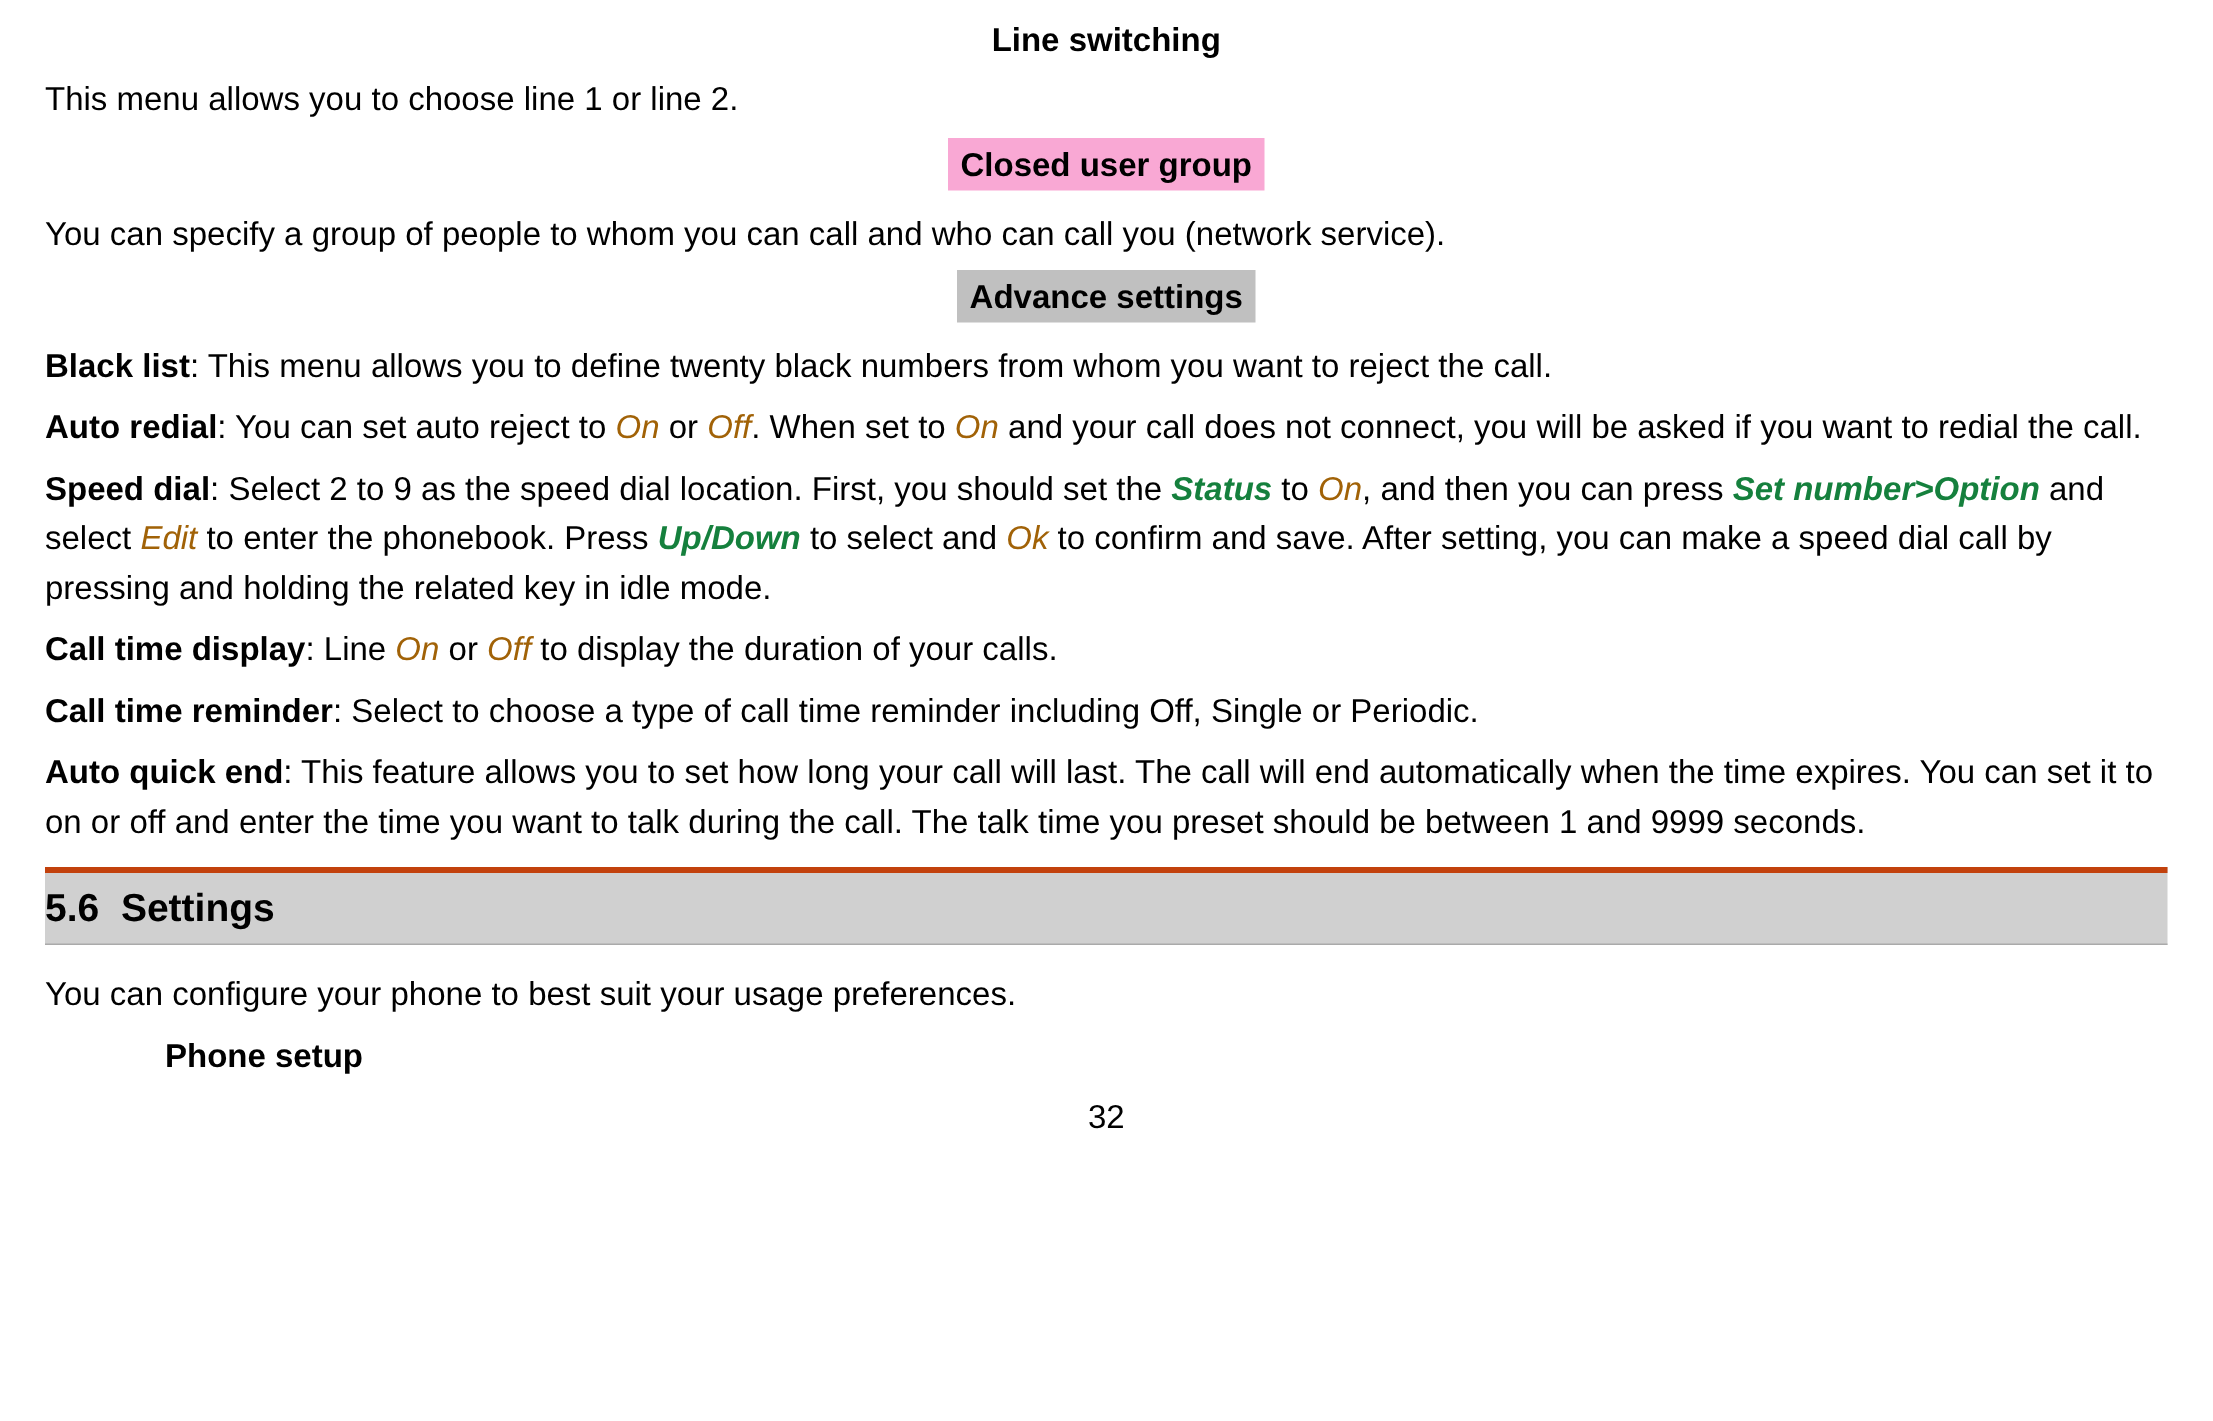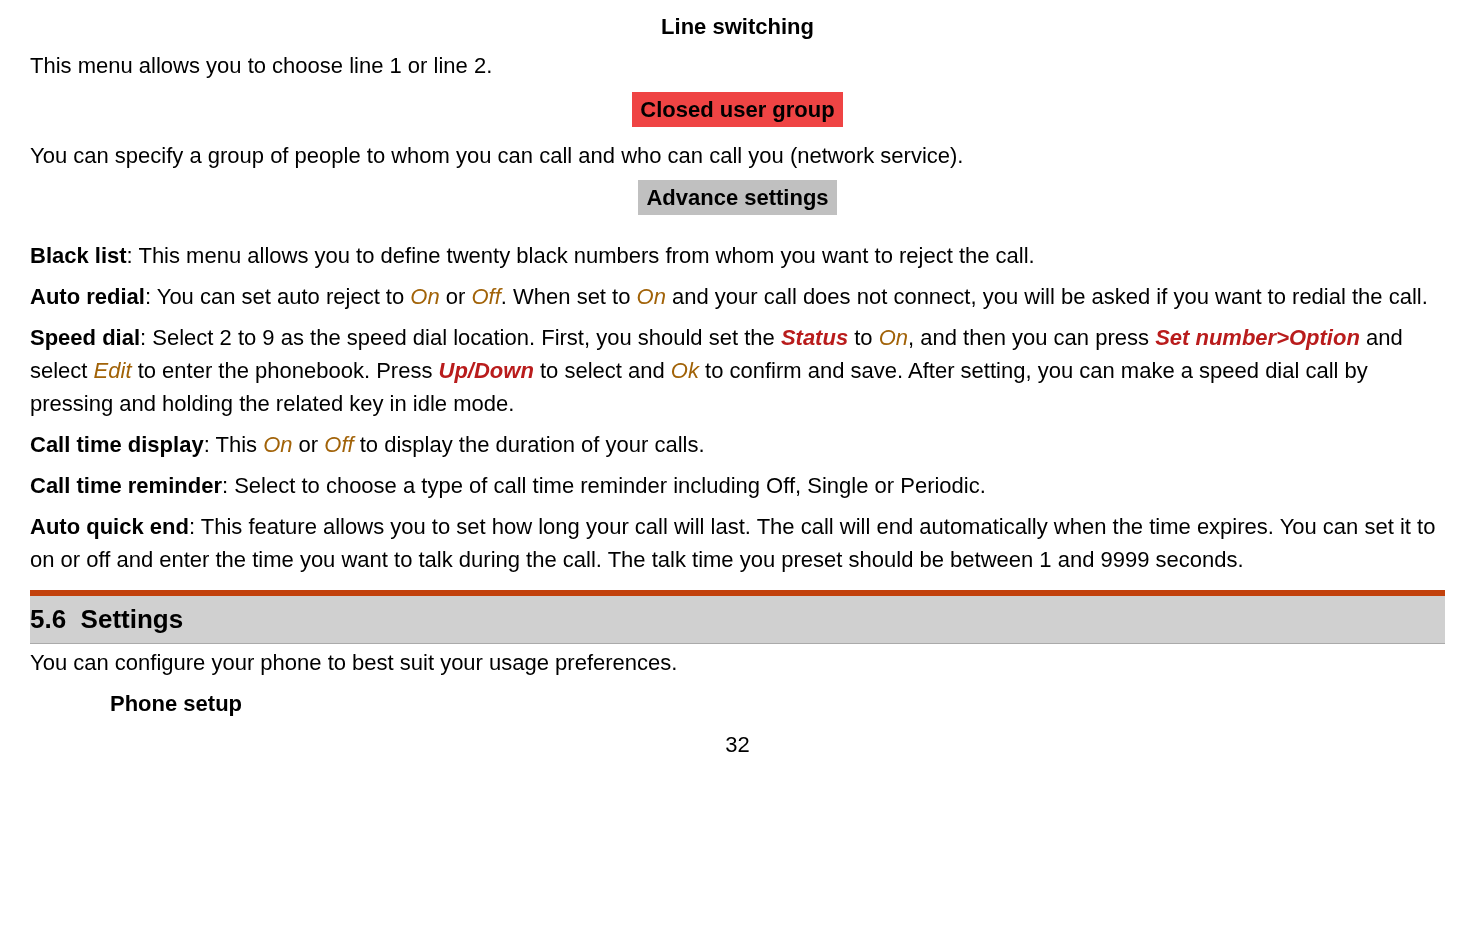--- a/index.html
+++ b/index.html
@@ -28,68 +28,68 @@
 
     .intro-text {
       font-size: 22px;
       margin-bottom: 10px;
     }
 
     .section-heading {
       text-align: center;
       font-weight: bold;
       font-size: 22px;
-      background-color: #ef4444;
+      background-color: #f9a8d4;
       display: inline-block;
       padding: 1px 8px;
       margin: 0 auto 6px auto;
     }
 
     .section-heading-container {
       text-align: center;
       margin-bottom: 6px;
     }
 
     .section-heading-advance {
       text-align: center;
       font-weight: bold;
       font-size: 22px;
       background-color: #c0c0c0;
       display: inline-block;
       padding: 1px 8px;
-      margin: 0 auto 18px auto;
+      margin: 0 auto 6px auto;
     }
 
     .body-text {
       font-size: 22px;
       margin-bottom: 8px;
       line-height: 1.5;
     }
 
     .cyan {
       color: #a16207;
       font-style: italic;
     }
 
     .cyan-bold {
-      color: #b91c1c;
+      color: #15803d;
       font-weight: bold;
       font-style: italic;
     }
 
     .bold-label {
       font-weight: bold;
       text-align: right;
     }
 
     .section-bar {
       background-color: #d0d0d0;
       padding: 4px 0;
-      margin: 14px 0 2px 0;
-      border-top: 6px solid #c2410c;
+      margin: 14px 0 16px 0;
+      border-top: 4px solid #c2410c;
       border-bottom: 1px solid #aaaaaa;
     }
 
     .section-bar-title {
       font-size: 26px;
       font-weight: bold;
       padding-left: 0;
     }
 
     .phone-setup-indent {
@@ -127,21 +127,21 @@
 
 <p class="body-text">
   <span class="bold-label">Auto redial</span><span>: You can set auto reject to </span><span class="cyan">On</span><span> or </span><span class="cyan">Off</span><span>. When set to </span><span class="cyan">On</span><span> and your call does not connect, you will be asked if you want to redial the call.</span>
 </p>
 
 <p class="body-text">
   <span class="bold-label">Speed dial</span><span>: Select 2 to 9 as the speed dial location. First, you should set the </span><span class="cyan-bold">Status</span><span> to </span><span class="cyan">On</span><span>, and then you can press </span><span class="cyan-bold">Set number&gt;Option</span><span> and select </span><span class="cyan">Edit</span><span> to enter the phonebook. Press </span><span class="cyan-bold">Up/Down</span><span> to select and </span><span class="cyan">Ok</span><span> to confirm and save. After setting, you can make a speed dial call by pressing and holding the related key in idle mode.</span>
 </p>
 
 <p class="body-text">
-  <span class="bold-label">Call time display</span><span>: This </span><span class="cyan">On</span><span> or </span><span class="cyan">Off</span><span> to display the duration of your calls.</span>
+  <span class="bold-label">Call time display</span><span>: Line </span><span class="cyan">On</span><span> or </span><span class="cyan">Off</span><span> to display the duration of your calls.</span>
 </p>
 
 <p class="body-text">
   <span class="bold-label">Call time reminder</span><span>: Select to choose a type of call time reminder including Off, Single or Periodic.</span>
 </p>
 
 <p class="body-text">
   <span class="bold-label">Auto quick end</span><span>: This feature allows you to set how long your call will last. The call will end automatically when the time expires. You can set it to on or off and enter the time you want to talk during the call. The talk time you preset should be between 1 and 9999 seconds.</span>
 </p>
 

